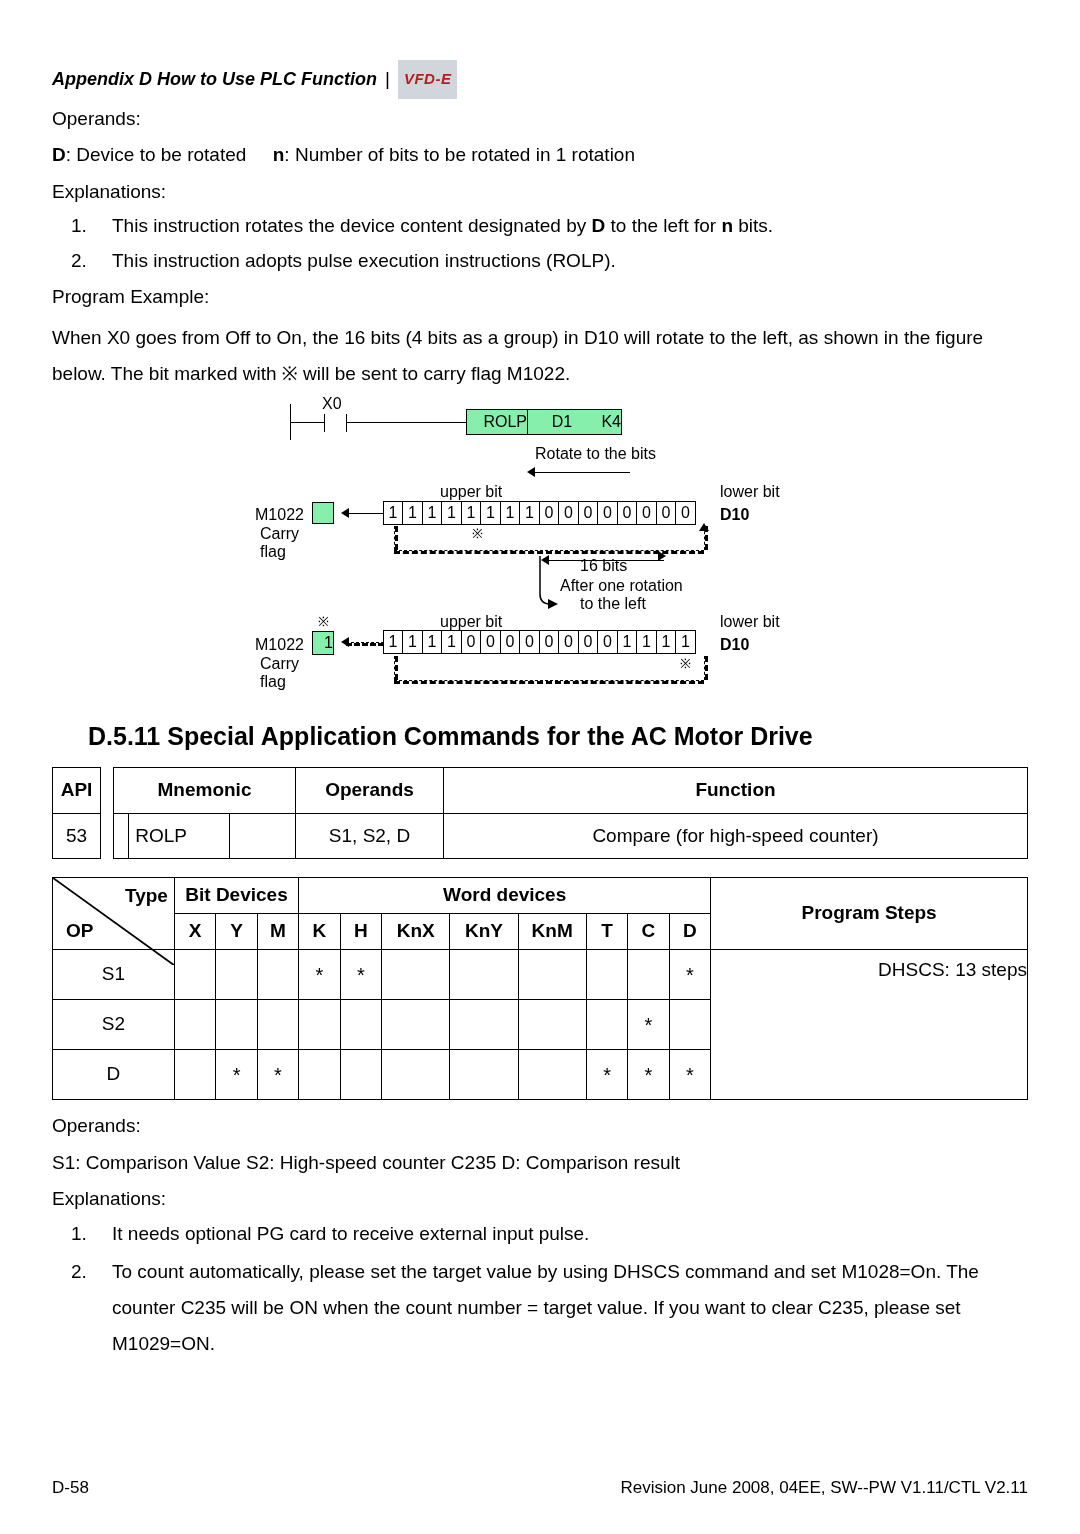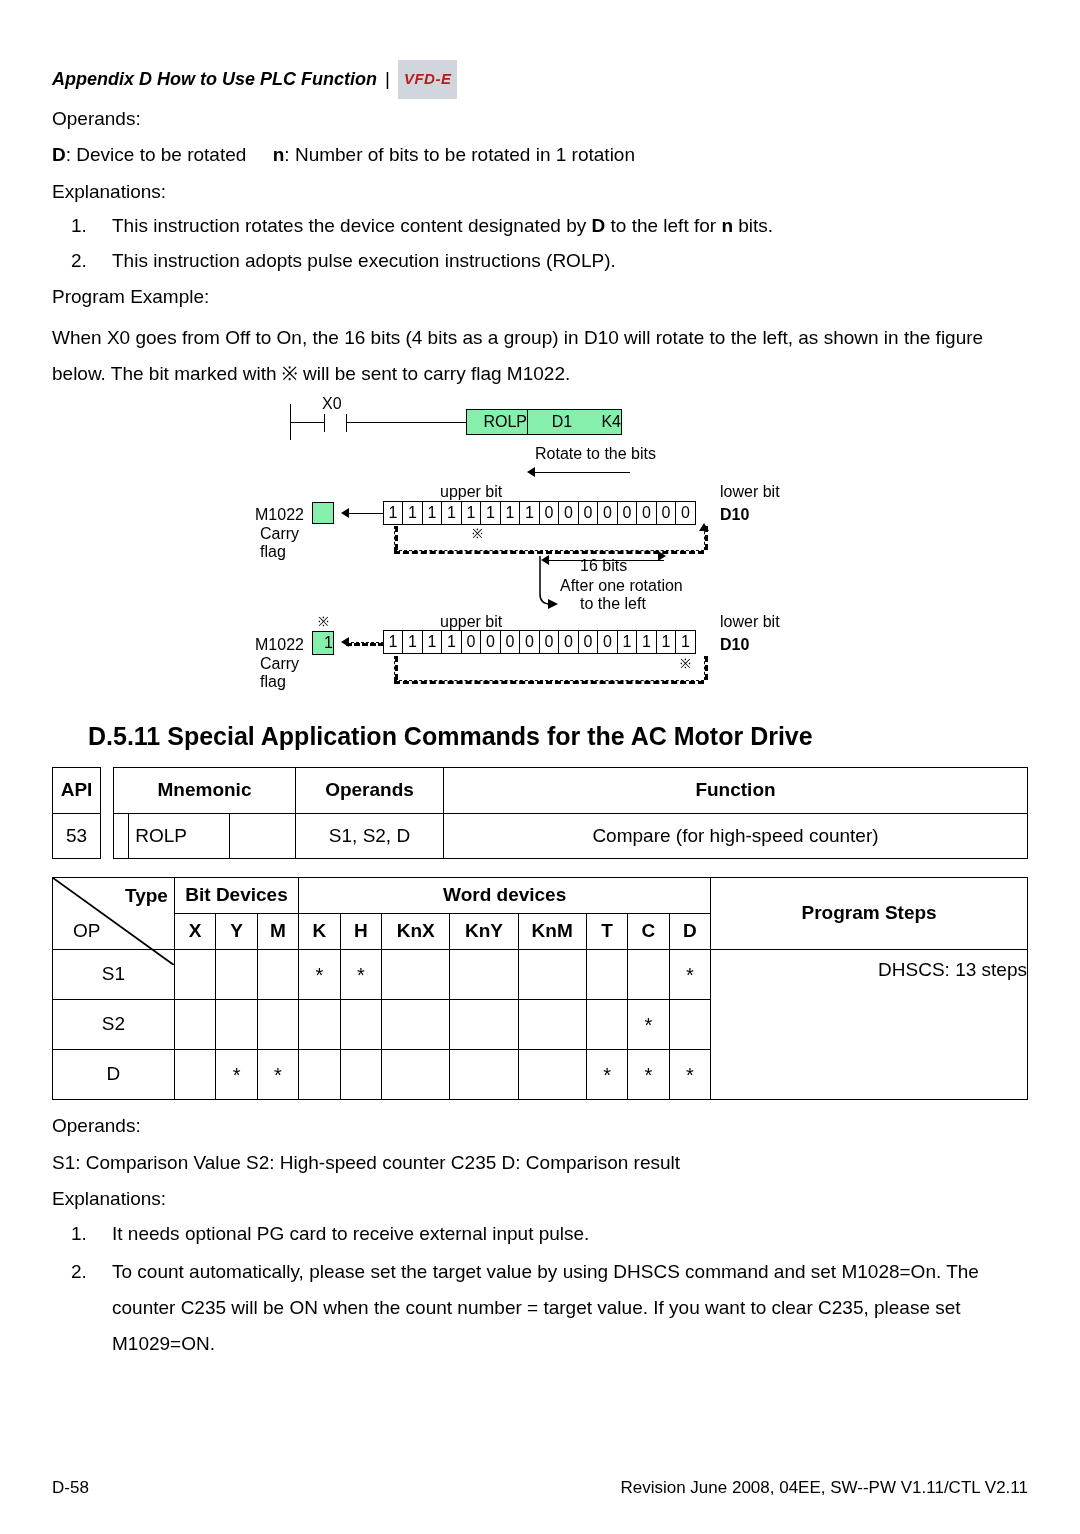--- a/index.html
+++ b/index.html
@@ -214,21 +214,21 @@
   </table>
 
 <table class="t2">
   <tbody>
       <tr>
     <th class="corner" rowspan="2">
       <svg viewBox="0 0 100 72" preserveAspectRatio="none">
             <line x1="0" y1="0" x2="100" y2="72" stroke="#000" stroke-width="1.5"></line>
           </svg>
       <span style="position:absolute; right:6px; top:4px; font-weight:bold">Type</span>
-      <span style="position:absolute; left:20px; bottom:4px; font-weight:normal">OP</span>
+      <span style="position:absolute; left:13px; bottom:4px; font-weight:bold">OP</span>
     </th>
     <th colspan="3">Bit Devices</th>
     <th colspan="8">Word devices</th>
     <th rowspan="2" style="width:260px">Program Steps</th>
   </tr>
   <tr id="t2-head-row">
         <th class="w-sm">X</th>
         <th class="w-sm">Y</th>
         <th class="w-sm">M</th>
         <th class="w-sm">K</th>

